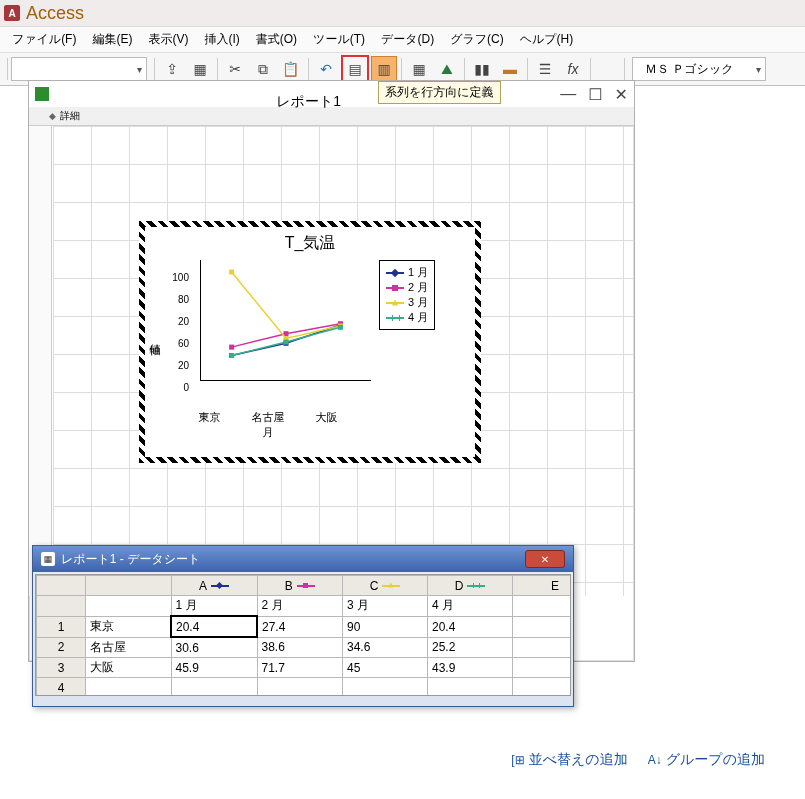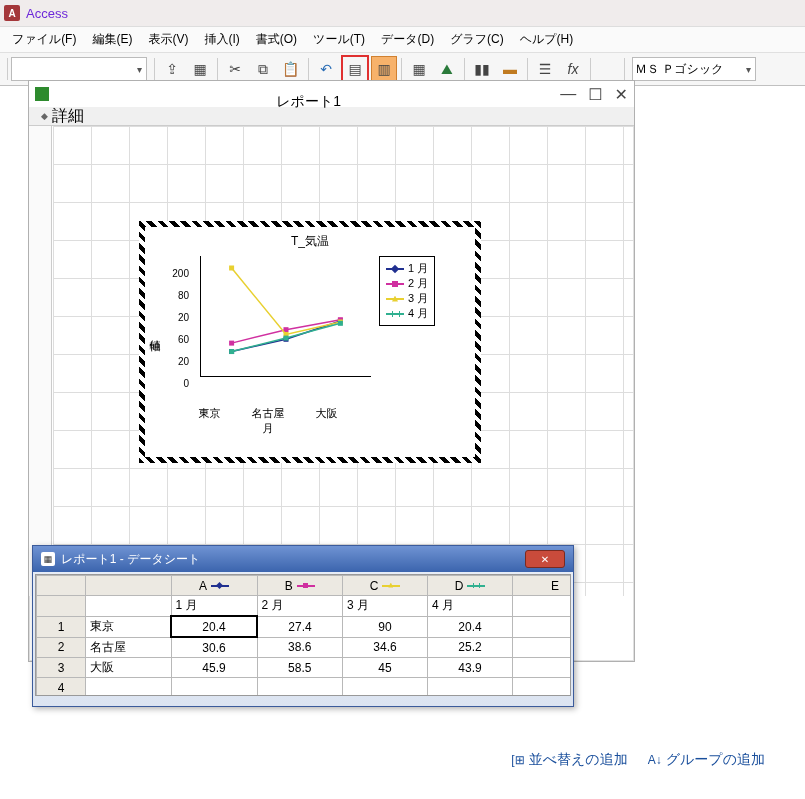--- a/index.html
+++ b/index.html
@@ -20,21 +20,21 @@
     align-items: center;
     padding: 2px 4px;
     border-bottom: 1px solid #ddd;
   }
   .app-icon {
     width: 16px; height: 16px; background: #a4373a;
     color: #fff; font-weight: bold; font-size: 10px;
     display: inline-flex; align-items: center; justify-content: center;
     margin-right: 6px; border-radius: 2px;
   }
-  .titlebar-text { color: #6d28d9; font-size: 13px; }
+  .titlebar-text { color: #a16207; font-size: 18px; }
   
   .menubar {
     display: flex;
     padding: 2px 6px;
     gap: 4px;
     background: #fafafa;
   }
   .menubar span { padding: 2px 6px; cursor: default; }
   
   .toolbar {
@@ -58,21 +58,21 @@
     width: 24px; height: 24px;
     display: inline-flex; align-items: center; justify-content: center;
     margin: 0 1px; border: 1px solid transparent;
     cursor: default;
   }
   .tb-btn.highlight-red { border: 2px solid #e03030; }
   .tb-btn.highlight-orange { background: #f7b26b; border-color:#d08030;}
   .tb-sep { width:1px; height:22px; background:#ccc; margin:0 3px;}
   .font-box {
     width: 120px; height:22px; border:1px solid #bbb; background:#fff;
-    padding-left: 2px; display:flex; align-items:center; margin-left:4px;
+    padding-left: 12px; display:flex; align-items:center; margin-left:4px;
   }
   .font-box::after{content:"▾"; margin-left:auto; padding-right:4px; font-size:10px; color:#555;}
   .tooltip {
     position: absolute;
     top: 28px; left: 378px;
     background: #fffbe5;
     border: 1px solid #b0a060;
     padding: 2px 6px;
     font-size: 12px;
     z-index: 50;
@@ -100,21 +100,21 @@
     border-top: 1px solid #ccc;
     border-bottom: 1px solid #ccc;
     font-size: 9px;
     overflow:hidden;
     white-space:nowrap;
     letter-spacing: 0px;
     padding-left: 24px;
   }
   .detail-bar {
     height: 18px; background:#f0f0f0; border-bottom:1px solid #ccc;
-    display:flex; align-items:center; padding-left:12px; font-size:16px;
+    display:flex; align-items:center; padding-left:20px; font-size:10px;
   }
   .detail-bar::before{content:"◆"; color:#666; font-size:9px; margin-right:4px;}
   .grid-area {
     position: relative;
     height: 470px;
     overflow: hidden;
   }
   .grid-bg {
     position:absolute; top:0; left:24px; right:0; bottom:0;
     background-image:
@@ -136,21 +136,21 @@
     outline: 6px solid transparent;
     box-shadow: 0 0 0 1px #000;
   }
   .chart-object::before{
     content:"";
     position:absolute; inset:-6px;
     border:6px solid;
     border-image: repeating-linear-gradient(45deg,#000 0 4px,#fff 4px 8px) 6;
     pointer-events:none;
   }
-  .chart-title { text-align:center; font-size:12px; margin-top:6px;}
+  .chart-title { text-align:center; font-size:16px; margin-top:6px;}
   .chart-body { display:flex; position:relative; height:150px; margin-top:6px;}
   .y-label { writing-mode: vertical-rl; font-size:11px; align-self:center; padding:0 2px;}
   .plot {
     position: relative;
     width: 170px; height: 120px;
     border-left:1px solid #000;
     border-bottom:1px solid #000;
     margin-left:6px;
   }
   .legend {
@@ -197,21 +197,21 @@
     margin:2px;
     border:1px solid #999;
     height:120px;
     overflow:auto;
   }
   table.sheet { border-collapse:collapse; font-size:12px; width:100%;}
   table.sheet th, table.sheet td {
     border:1px solid #b8b8b8;
     padding: 1px 4px;
     min-width:76px; height:17px;
-    text-align:center;
+    text-align:left;
   }
   table.sheet th { background:#ece9e2; font-weight:normal; text-align:center;}
   table.sheet th.rowh { text-align:center; min-width:40px;}
   table.sheet td.label { text-align:left; min-width:76px;}
   table.sheet td.sel { border:2px solid #000;}
   .col-mark{display:inline-flex;align-items:center;gap:4px;}
   .col-mark .m{width:18px;height:2px;display:inline-block;position:relative;}
   .col-mark .m::after{content:"";position:absolute;width:5px;height:5px;top:-2px;left:6px;}
   
   .bottom-links{
@@ -295,20 +295,21 @@
     </div>
   <div class="tb-btn">
       <span class="ico" style="font-style:italic;">fx</span>
     </div>
   <span class="tb-sep"></span>
   <span class="tb-sep" style="margin-left:30px;"></span>
   <div class="font-box">
     <span>ＭＳ Ｐゴシック</span>
   </div>
 
+  <div class="tooltip">系列を行方向に定義</div>
 </div>
 
 <div class="workspace">
   <div class="ws-title">
     <span class="ws-icon"></span>
     <span class="ws-title-text">レポート1</span>
     <div class="ws-ctrls">
       <span>—</span>
       <span>☐</span>
       <span>✕</span>
@@ -316,21 +317,21 @@
   </div>
   <div class="detail-bar">詳細</div>
   <div class="grid-area">
     <div class="ruler-v"></div>
     <div class="grid-bg"></div>
 
     <div class="chart-object">
       <div class="chart-title">T_気温</div>
       <div class="chart-body">
         <div class="y-ticks">
-          <span>200</span>
+          <span>100</span>
           <span>80</span>
           <span>20</span>
           <span>60</span>
           <span>20</span>
           <span>0</span>
         </div>
         <div class="y-label">軸値</div>
         <div style="width:30px;"></div>
         <div class="plot">
           <svg viewBox="0 0 170 120" preserveAspectRatio="none" id="chart-svg">
@@ -435,21 +436,21 @@
         <td>30.6</td>
         <td>38.6</td>
         <td>34.6</td>
         <td>25.2</td>
         <td></td>
       </tr>
       <tr>
         <th class="rowh">3</th>
         <td class="label">大阪</td>
         <td>45.9</td>
-        <td>58.5</td>
+        <td>71.7</td>
         <td>45</td>
         <td>43.9</td>
         <td></td>
       </tr>
       <tr>
         <th class="rowh">4</th>
         <td class="label"></td>
         <td></td>
             <td></td>
             <td></td>

